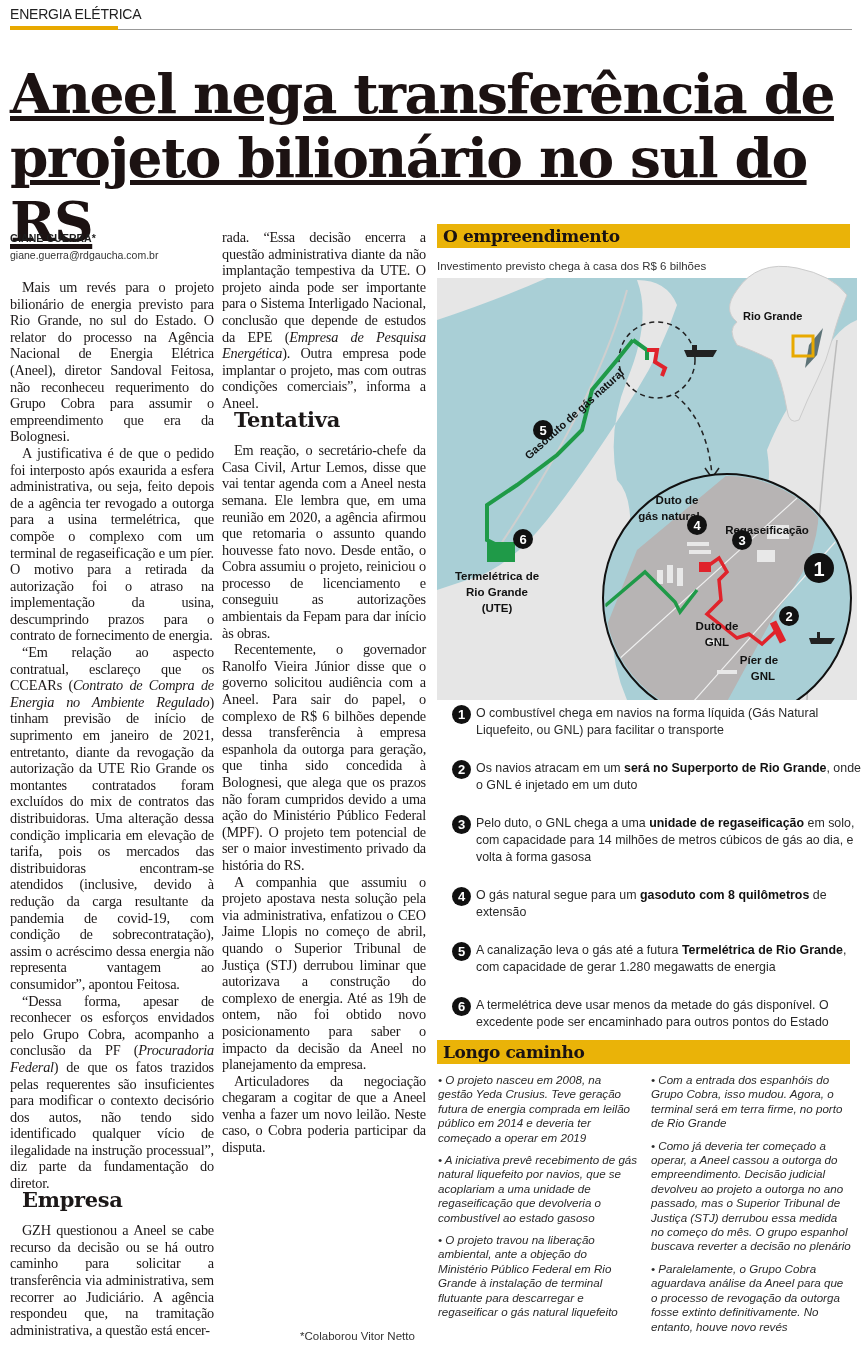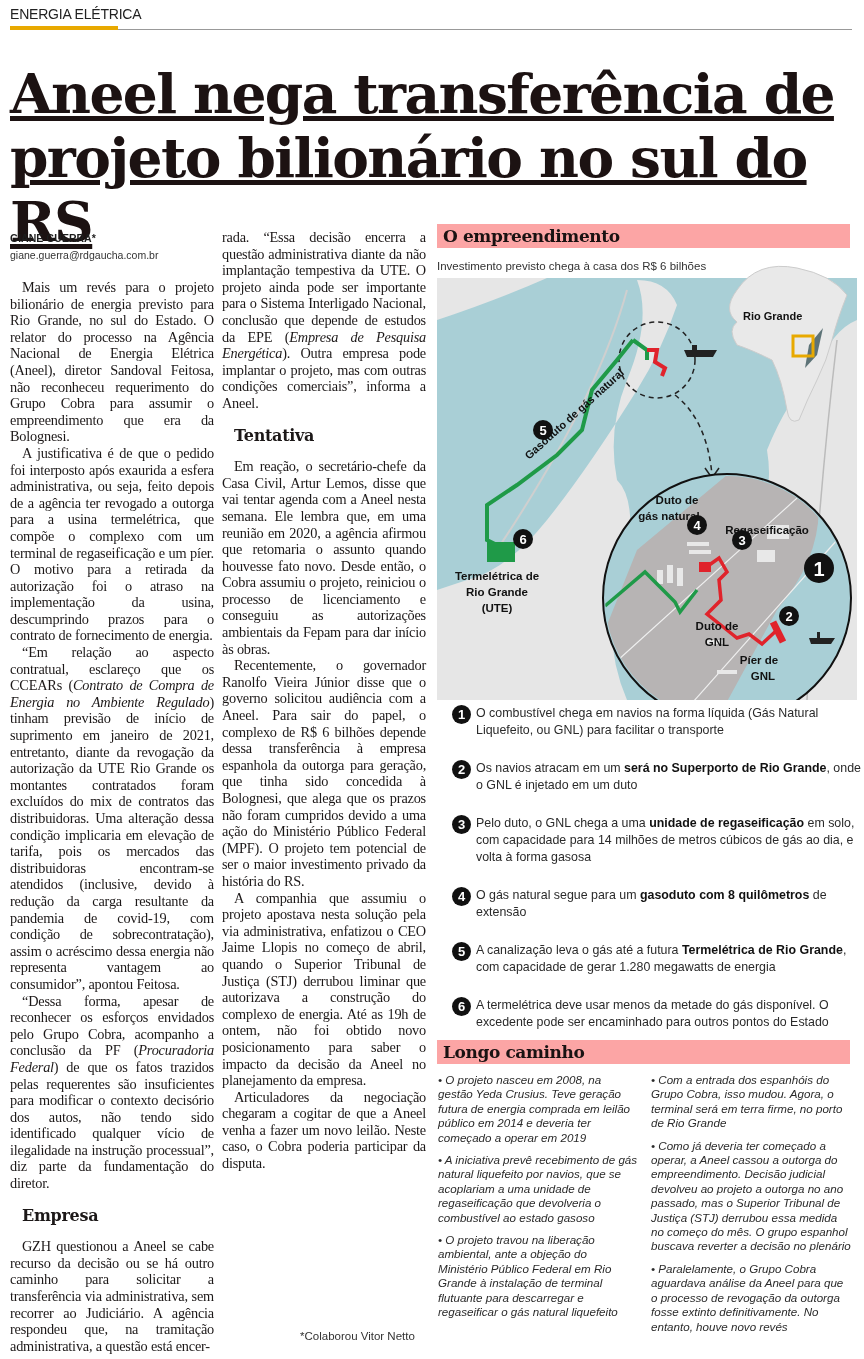--- a/index.html
+++ b/index.html
@@ -12,26 +12,26 @@
 
   .headline { position: absolute; left: 10px; top: 62px; width: 850px; font-family: "DejaVu Serif", serif; font-size: 55px; line-height: 64px; color: #1c1212; letter-spacing: -1.6px; text-decoration: underline; }
 
   .byline { position: absolute; left: 10px; top: 232px; font-family: "Liberation Sans", sans-serif; font-size: 10.5px; font-weight: bold; color: #1c1c1c; }
   .email { position: absolute; left: 10px; top: 249px; font-family: "Liberation Sans", sans-serif; font-size: 10.5px; color: #333; }
 
   .col { position: absolute; font-family: "Liberation Serif", serif; font-size: 14.3px; line-height: 16.6px; color: #1c1818; text-align: justify; letter-spacing: -0.2px; }
   .col p { text-indent: 12px; margin-bottom: 0; hyphens: auto; }
   .col p.noindent { text-indent: 0; }
   .col em { font-style: italic; }
-  .col h3 { font-family: "DejaVu Serif", serif; font-size: 16px; font-weight: bold; margin: 16px 0 14px 12px; letter-spacing: -0.3px; }
+  .col h3 { font-family: "DejaVu Serif", serif; font-size: 21px; font-weight: bold; margin: 0 0 14px 12px; letter-spacing: -0.3px; }
   .col1 { left: 10px; top: 279px; width: 204px; }
   .col2 { left: 222px; top: 229px; width: 204px; }
   .credit { position: absolute; left: 300px; top: 1330px; font-family: "Liberation Sans", sans-serif; font-size: 11.5px; color: #333; }
 
-  .box-title { position: absolute; left: 437px; width: 413px; height: 24px; background: #fca5a5; font-family: "DejaVu Serif", serif; font-weight: bold; font-size: 17px; line-height: 24px; padding-left: 6px; color: #1a1212; letter-spacing: -0.4px; }
+  .box-title { position: absolute; left: 437px; width: 413px; height: 24px; background: #eab308; font-family: "DejaVu Serif", serif; font-weight: bold; font-size: 17px; line-height: 24px; padding-left: 6px; color: #1a1212; letter-spacing: -0.4px; }
   .box-sub { position: absolute; left: 437px; top: 260px; font-family: "Liberation Sans", sans-serif; font-size: 11.5px; color: #333; }
 
   .map { position: absolute; left: 437px; top: 250px; width: 420px; height: 450px; }
 
   .steps { position: absolute; left: 452px; top: 705px; width: 410px; font-family: "Liberation Sans", sans-serif; font-size: 12.4px; line-height: 17px; color: #2a2a2a; }
   .step { position: relative; padding-left: 24px; margin-bottom: 21px; }
   .step .num { position: absolute; left: 0; top: 0; width: 19px; height: 19px; border-radius: 50%; background: #111; color: #fff; font-weight: bold; font-size: 13px; line-height: 19px; text-align: center; }
   .step b { color: #111; }
 
   .long-list { position: absolute; font-family: "Liberation Sans", sans-serif; font-size: 11.6px; line-height: 14.4px; color: #2a2a2a; width: 200px; font-style: italic; }

